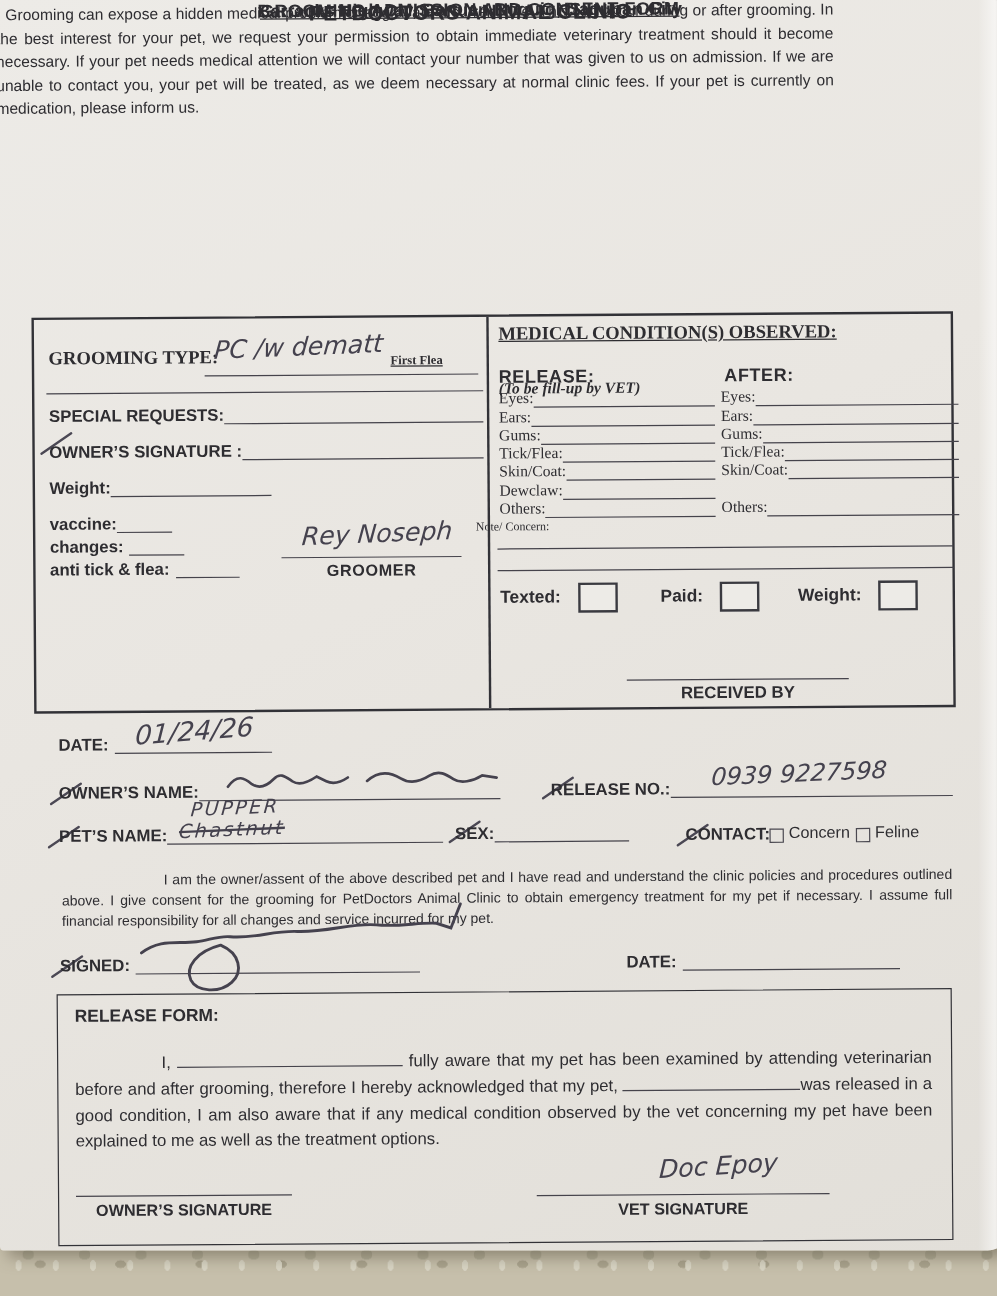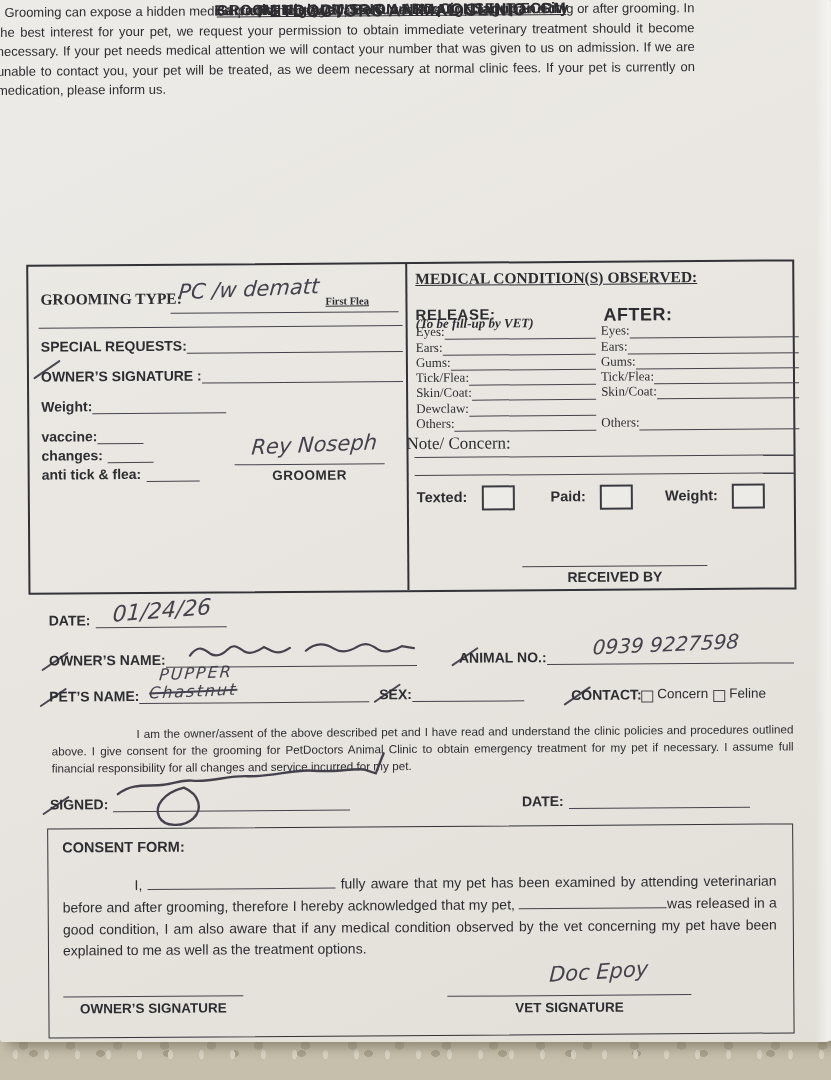--- a/index.html
+++ b/index.html
@@ -103,21 +103,21 @@
           <span class="fline"></span>
     </div>
 
     <div class="abs hw" style="left:222px;top:168px;font-size:21px;">Rey Noseph</div>
     <div class="line" style="left:205px;top:198px;width:150px;"></div>
     <div class="abs ctr b" style="left:205px;top:203px;width:150px;font-size:13.5px;letter-spacing:.5px;">GROOMER</div>
 
     <div class="abs serif b u" style="left:387px;top:6px;font-size:15.5px;">MEDICAL CONDITION(S) OBSERVED:</div>
     <div class="abs serif b" style="left:387px;top:25px;font-size:13px;font-style:italic;margin-top:27px;">(To be fill-up by VET)</div>
     <div class="abs b" style="left:387px;top:42px;font-size:15px;letter-spacing:.5px;">RELEASE:</div>
-    <div class="abs b" style="left:575px;top:42px;font-size:18px;letter-spacing:.5px;">AFTER:</div>
+    <div class="abs b" style="left:575px;top:42px;font-size:15px;letter-spacing:.5px;">AFTER:</div>
 
     <div class="abs mcol" style="left:387px;top:61px;width:180px;">
 
     <div class="mrow">
             <span class="mlabel">Eyes:</span>
             <span class="fline"></span>
           </div>
           <div class="mrow">
             <span class="mlabel">Ears:</span>
             <span class="fline"></span>
@@ -168,21 +168,21 @@
           <div class="mrow empty">
             <span class="mlabel"></span>
             <span class="fline"></span>
           </div>
           <div class="mrow">
             <span class="mlabel">Others:</span>
             <span class="fline"></span>
           </div>
         </div>
 
-    <div class="abs serif" style="left:377px;top:170px;font-size:17px;">Note/ Concern:</div>
+    <div class="abs serif" style="left:367px;top:170px;font-size:10px;">Note/ Concern:</div>
     <div class="line" style="left:385px;top:192px;width:380px;"></div>
     <div class="line" style="left:385px;top:210px;width:380px;"></div>
 
     <div class="abs" style="left:387px;top:222px;font-size:14.5px;">
       <span class="b">Texted:</span>
       <span class="cbox" style="margin:0 0 0 10px;"></span>
       <span style="display:inline-block;width:28px;"></span>
       <span class="b">Paid:</span>
       <span class="cbox" style="margin:0 0 0 10px;"></span>
       <span style="display:inline-block;width:24px;"></span>
@@ -204,21 +204,21 @@
   <div class="slash" style="left:38px;top:658px;"></div>
   <div class="row" style="left:48px;top:640px;width:368px;height:26px;">
     <span class="lbl">OWNER’S NAME:</span>
         <span class="fline"></span>
   </div>
   <svg class="abs" style="left:185px;top:636px;" width="230" height="28" viewBox="0 0 230 28">
     <path d="M4,18 c8,-11 14,-7 20,-2 c6,4 12,2 18,-4 c6,-6 10,-2 16,2 c6,4 14,0 20,-4 l8,4 c6,3 12,1 18,-3 m16,3 c10,-9 20,-7 28,-2 c8,5 16,3 24,-2 c8,-5 14,-1 20,3 c6,4 16,2 24,-3 l12,2" fill="none" stroke="#45424e" stroke-width="2.2" stroke-linecap="round"></path>
   </svg>
   <div class="slash" style="left:448px;top:656px;"></div>
   <div class="row" style="left:458px;top:640px;width:335px;height:26px;">
-    <span class="lbl">ANIMAL NO.:</span>
+    <span class="lbl">RELEASE NO.:</span>
         <span class="fline"></span>
   </div>
   <div class="abs hw" style="left:592px;top:634px;font-size:20px;">0939 9227598</div>
 
   <div class="slash" style="left:36px;top:694px;"></div>
   <div class="row" style="left:48px;top:676px;width:320px;height:26px;">
     <span class="lbl">PET’S NAME:</span>
         <span class="fline"></span>
   </div>
   <div class="abs hw" style="left:158px;top:662px;font-size:16px;letter-spacing:2px;">PUPPER</div>
@@ -249,21 +249,21 @@
     <path d="M4,36 c16,-12 30,-7 46,-9 c10,-1 18,-5 28,-4 c20,2 36,-5 56,-4 c25,1 46,-7 66,-5 c18,2 36,-2 50,-1 l12,4 l8,-20" fill="none" stroke="#45424e" stroke-width="2.4" stroke-linecap="round"></path>
     <path d="M70,30 c-20,5 -30,18 -25,29 c5,10 24,11 34,2 c10,-9 7,-24 -9,-31" fill="none" stroke="#45424e" stroke-width="2.4" stroke-linecap="round"></path>
   </svg>
   <div class="row" style="left:520px;top:786px;width:228px;height:24px;font-size:14.5px;">
     <span class="lbl">DATE:</span>
         <span class="gap"></span>
         <span class="fline"></span>
   </div>
 
   <div class="formbox" style="left:45px;top:826px;width:744px;height:208px;border-width:1.8px;">
-    <div class="abs b" style="left:14px;top:10px;font-size:14.5px;">CONSENT FORM:</div>
+    <div class="abs b" style="left:14px;top:10px;font-size:14.5px;">RELEASE FORM:</div>
     <div class="abs para" style="left:14px;top:46px;width:714px;font-size:14px;line-height:21.8px;">
       <span style="display:inline-block;width:72px;"></span><span>I,</span>
       <span class="blank" style="width:188px;"></span>
       <span>fully aware that my pet has been examined by attending veterinarian before and after grooming, therefore I hereby acknowledged that my pet,</span>
       <span class="blank" style="width:148px;"></span><span>was released in a good condition, I am also aware that if any medical condition observed by the vet concerning my pet have been explained to me as well as the treatment options.</span>
     </div>
 
     <div class="line" style="left:14px;top:166px;width:180px;"></div>
     <div class="abs ctr b" style="left:14px;top:172px;width:180px;font-size:13.5px;">OWNER’S SIGNATURE</div>
 

